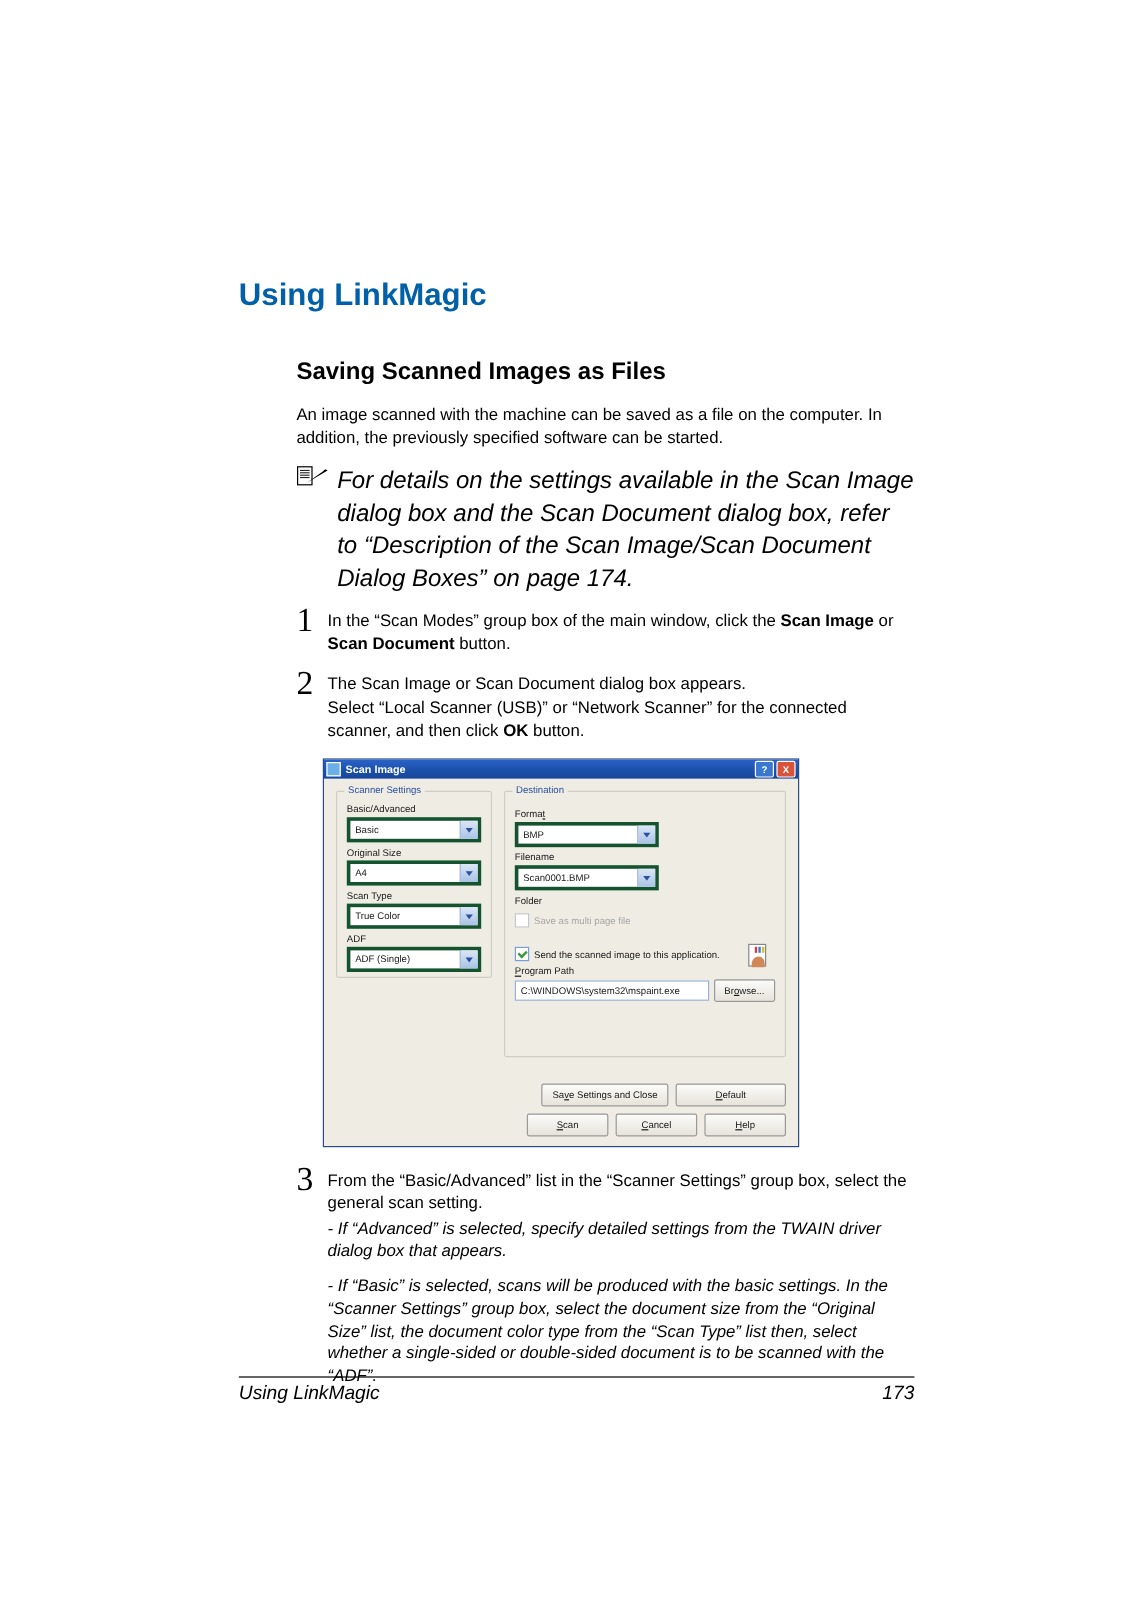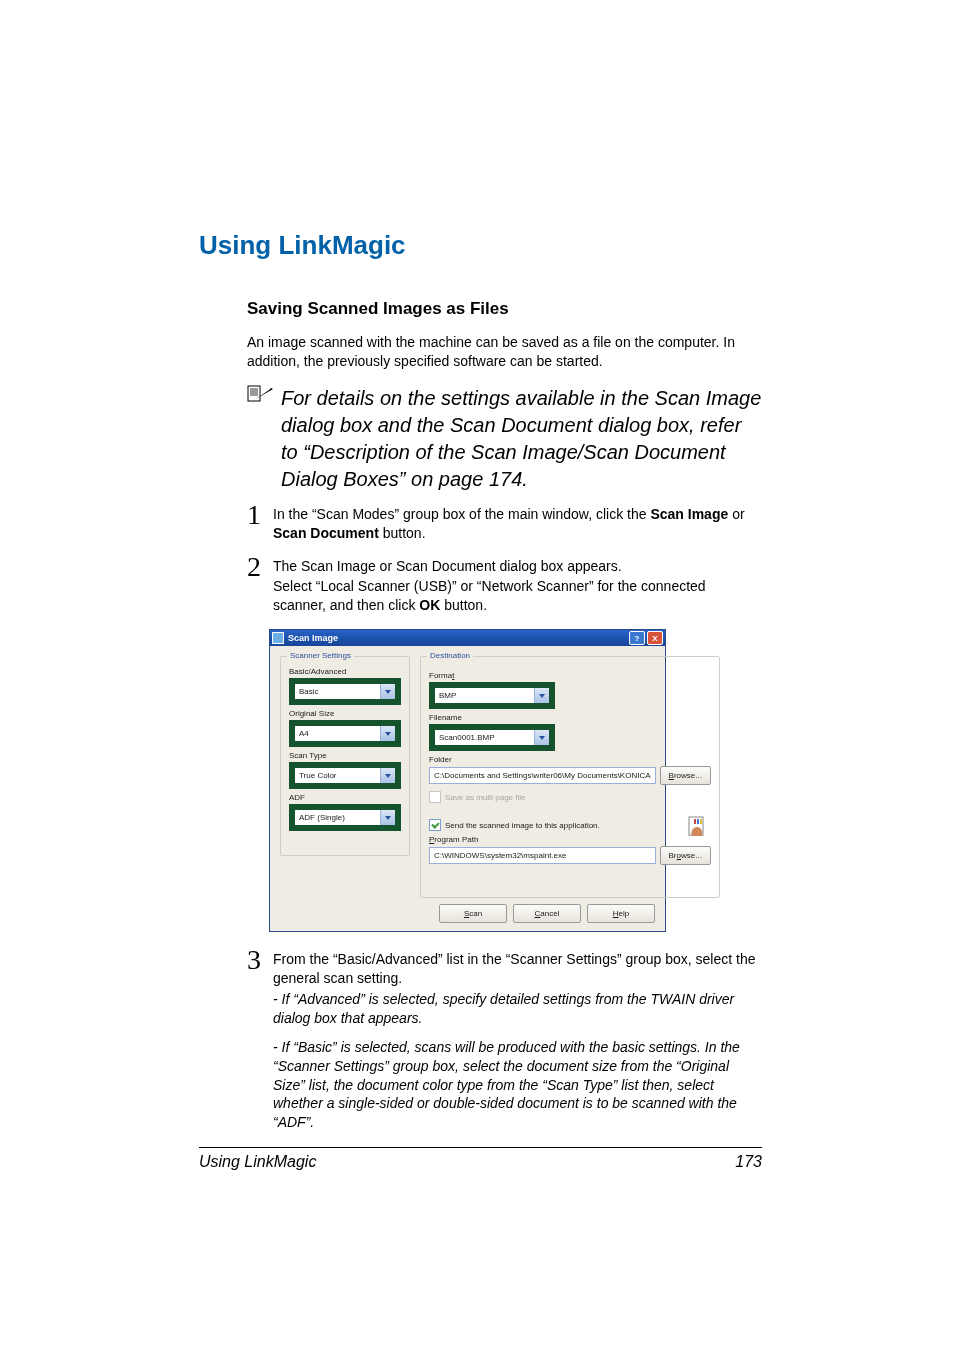--- a/index.html
+++ b/index.html
@@ -1,19 +1,19 @@
 <!DOCTYPE html>
 <html><head>
 <meta charset="utf-8">
 <style>
   html,body{margin:0;padding:0;background:#fff;}
   body{width:954px;height:1350px;font-family:Arial,Helvetica,sans-serif;color:#000;}
   .page{position:absolute;left:199px;top:230px;width:563px;}
   .h1{color:#0060a8;font-size:26px;font-weight:bold;margin:0 0 38px 0;}
-  .h2{font-size:17px;font-weight:bold;margin:0 0 14px 48px;}
+  .h2{font-size:20px;font-weight:bold;margin:0 0 14px 48px;}
   .para{font-size:14px;line-height:1.35;margin:0 0 14px 48px;}
   .note-row{display:flex;align-items:flex-start;margin:0 0 12px 48px;}
   .note-icon{width:32px;flex:none;}
   .note-icon svg{display:block;}
   .note-text{font-style:italic;font-size:20px;line-height:1.35;flex:1;padding-left:2px;}
   .step{display:flex;align-items:flex-start;margin:0 0 12px 48px;}
   .num{font-family:"Times New Roman",serif;font-size:28px;line-height:1;width:20px;flex:none;margin-right:6px;margin-top:-4px;}
   .step-body{flex:1;font-size:14px;line-height:1.35;}
   .step-body p{margin:0 0 2px 0;}
   .step-body .it{font-style:italic;margin:0 0 10px 0;}
@@ -22,27 +22,27 @@
   .titlebar{height:16px;background:linear-gradient(to bottom,#2a63c8,#1a4fa8 60%,#18459a);display:flex;align-items:center;padding:0 2px;}
   .t-ico{width:10px;height:10px;background:#6ab0e6;border:1px solid #fff;margin-right:4px;}
   .t-txt{color:#fff;font-weight:bold;flex:1;font-size:9px;}
   .t-btn{width:14px;height:12px;margin-left:2px;border:1px solid #fff;display:flex;align-items:center;justify-content:center;font-weight:bold;border-radius:2px;}
   .t-help{background:#3a78d0;color:#fff;}
   .t-close{background:#d9533a;color:#fff;}
   .dlg-body{background:#efece3;padding:10px 10px 8px 10px;}
   .cols{display:flex;}
   .col{flex:1;}
   .col.left{margin-right:10px;}
-  .gb{border:1px solid #d0cdc4;border-radius:2px;padding:10px 8px 24px 8px;position:relative;}
+  .gb{border:1px solid #d0cdc4;border-radius:2px;padding:10px 8px 4px 8px;position:relative;}
   .gb-title{position:absolute;top:-6px;left:6px;background:#efece3;padding:0 3px;color:#2a50a0;font-size:8px;}
   .lbl{color:#1a1a1a;margin:4px 0 2px 0;}
   .lbl.first{margin-top:0;}
   .lbl-u{color:#1a1a1a;margin:4px 0 2px 0;}
   .lbl-u .u{text-decoration:underline;}
-  .combo{height:15px;border:6px solid #14532d;background:#fff;display:flex;align-items:center;padding:0 0 0 4px;position:relative;}
+  .combo{height:15px;border:3px solid #14532d;background:#fff;display:flex;align-items:center;padding:0 0 0 4px;position:relative;}
   .combo .v{flex:1;overflow:hidden;white-space:nowrap;}
   .combo .arr{width:14px;height:100%;background:linear-gradient(to bottom,#dbe7f6,#a9c3e6);border-left:1px solid #9ab0d8;display:flex;align-items:center;justify-content:center;}
   .combo .arr::after{content:"";border-left:3px solid transparent;border-right:3px solid transparent;border-top:4px solid #2a50a0;}
   .txt{height:15px;border:1px solid #9ab0d8;background:#fff;padding:0 4px;display:flex;align-items:center;overflow:hidden;white-space:nowrap;}
   .row{display:flex;align-items:center;}
   .row .txt{flex:1;margin-right:4px;}
   .btn{height:17px;border:1px solid #999;background:linear-gradient(to bottom,#fbfbf9,#e6e3da);border-radius:2px;padding:0 8px;display:inline-flex;align-items:center;justify-content:center;font-size:8px;}
   .btn .u{text-decoration:underline;}
   .cb{display:flex;align-items:center;margin:6px 0 2px 0;}
   .cb .box{width:10px;height:10px;border:1px solid #7a9ed0;background:#fff;margin-right:4px;display:flex;align-items:center;justify-content:center;}
@@ -141,27 +141,20 @@
             <div class="combo" style="width:110px">
                 <span class="v">BMP</span>
                 <span class="arr"></span>
               </div>
             <div class="lbl">Filename</div>
             <div class="combo" style="width:110px">
                 <span class="v">Scan0001.BMP</span>
                 <span class="arr"></span>
               </div>
             <div class="lbl">Folder</div>
-            <div class="row">
-              <div class="txt">C:\Documents and Settings\writer06\My Documents\KONICA</div>
-              <span class="btn">
-                  <span class="u">B</span>
-                  <span>rowse...</span>
-                </span>
-            </div>
             <div class="cb dis">
               <span class="box"></span>
               <span>Save as multi page file</span>
             </div>
             <div style="height:8px"></div>
             <div style="display:flex;align-items:flex-start;">
               <div style="flex:1">
                 <div class="cb">
                   <span class="box checked"></span>
                   <span><span class="u">S</span><span>end the scanned image to this application.</span></span>
@@ -182,20 +175,31 @@
               <div class="txt">C:\WINDOWS\system32\mspaint.exe</div>
               <span class="btn">
                   <span>Br</span>
                   <span class="u">o</span>
                   <span>wse...</span>
                 </span>
             </div>
           </div>
         </div>
       </div>
+      <div class="btnrow">
+        <span class="btn">
+            <span>Sa</span>
+            <span class="u">v</span>
+            <span>e Settings and Close</span>
+          </span>
+        <span class="btn">
+            <span class="u">D</span>
+            <span>efault</span>
+          </span>
+      </div>
       <div class="btnrow2">
         <span class="btn">
             <span class="u">S</span>
             <span>can</span>
           </span>
         <span class="btn">
             <span class="u">C</span>
             <span>ancel</span>
           </span>
         <span class="btn">

